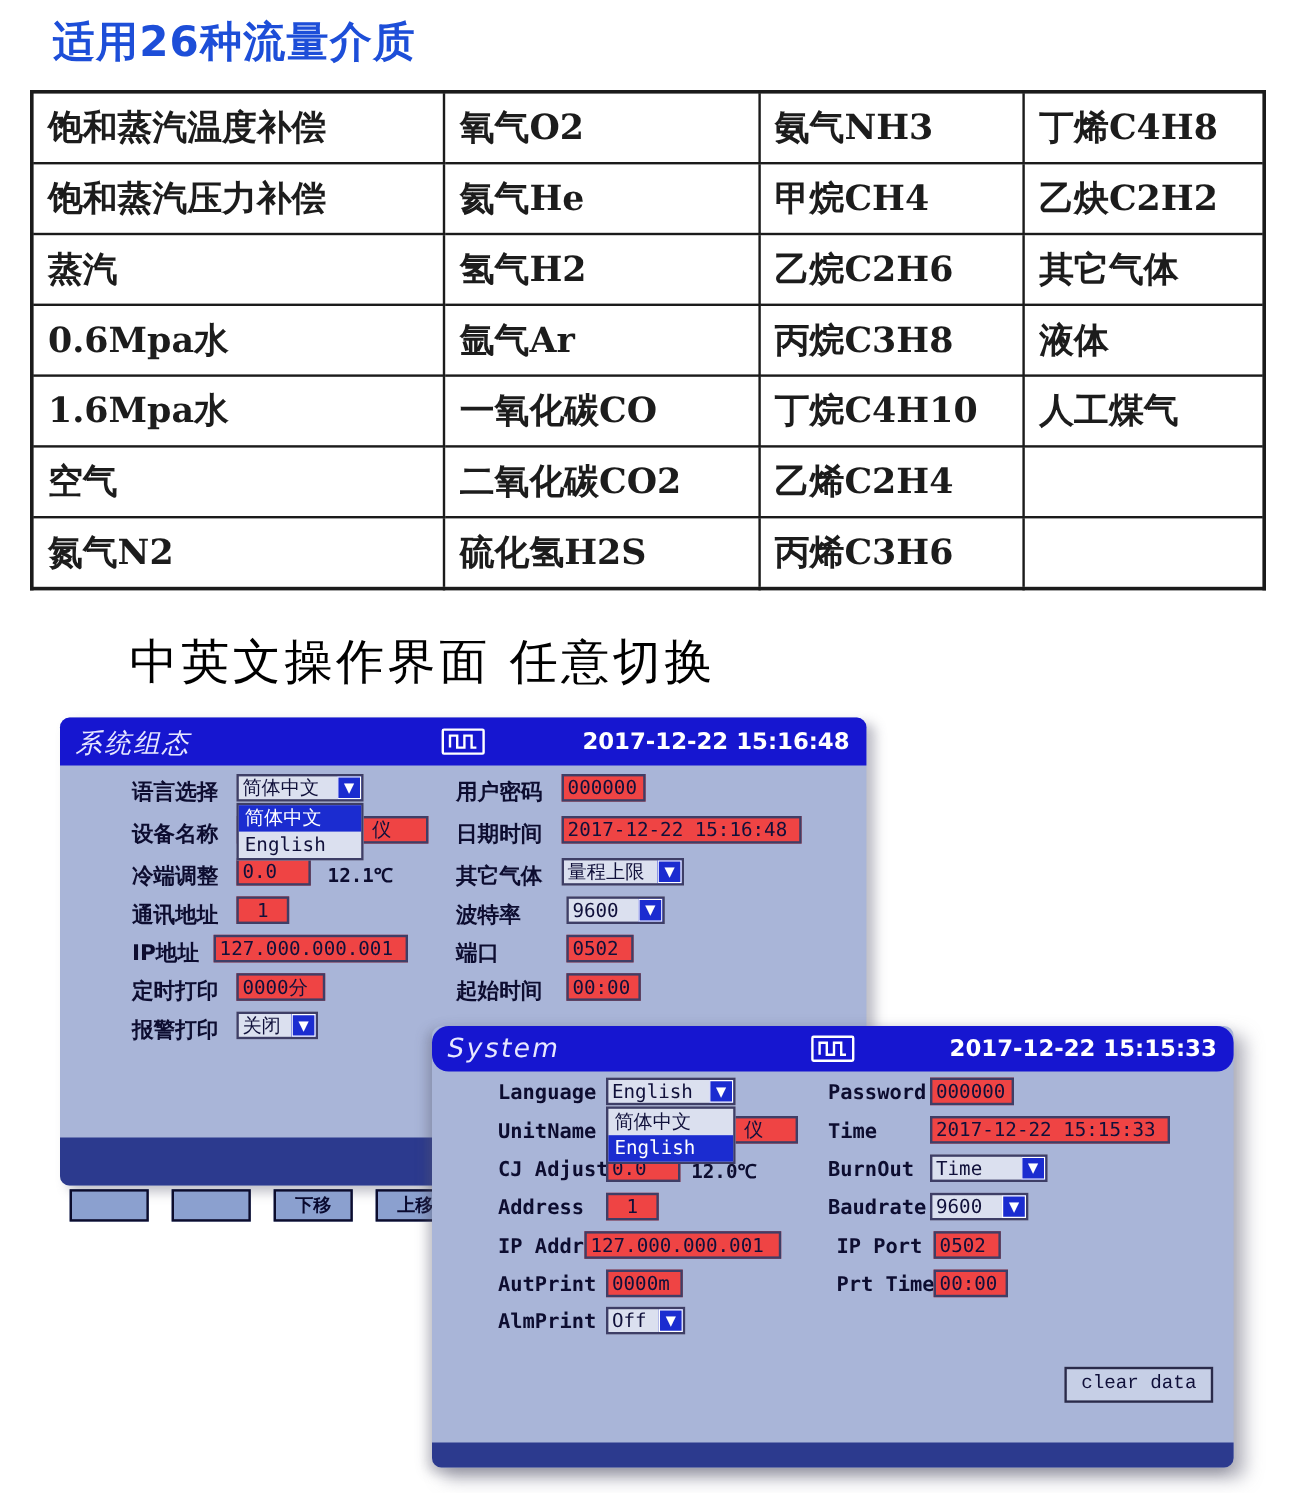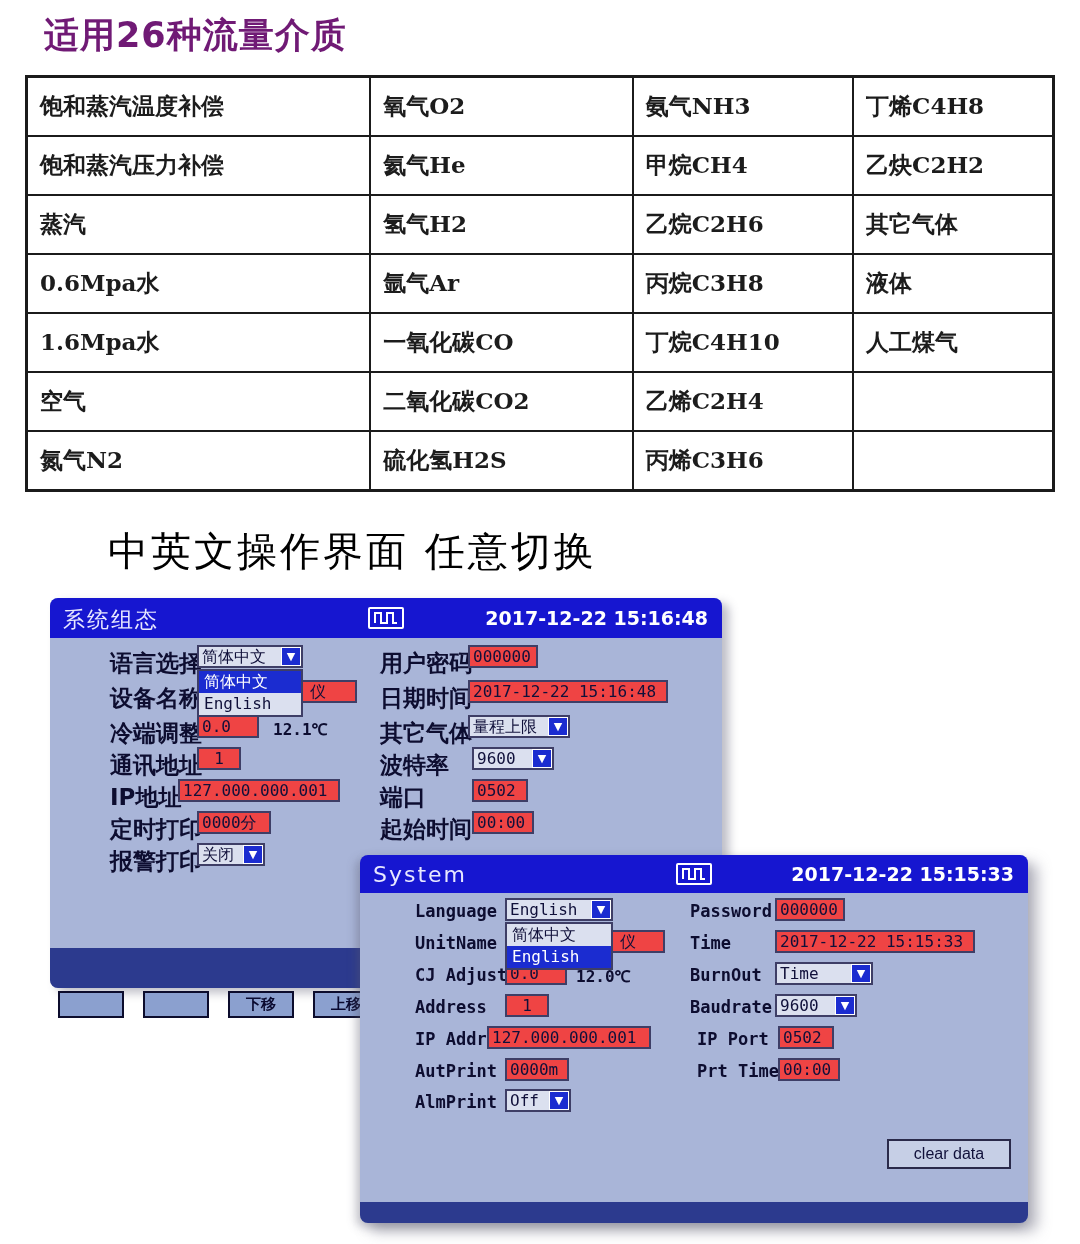--- a/index.html
+++ b/index.html
@@ -3,62 +3,62 @@
 <meta charset="utf-8">
 <style>
   html,body{margin:0;padding:0;}
   body{
     width:1080px;height:1244px;position:relative;background:#ffffff;overflow:hidden;
     font-family:"DejaVu Sans","Liberation Sans",sans-serif;
   }
   
   .page-title{
     position:absolute;left:44px;top:12px;font-size:35px;font-weight:600;
-    color:#701a75;letter-spacing:1px;
+    color:#1d4ed8;letter-spacing:1px;
   }
   table.media{
     position:absolute;left:25px;top:75px;width:1030px;border-collapse:collapse;
     table-layout:fixed;
   }
   table.media td{
     border:2px solid #1b1b1b;height:57px;padding:0 0 0 12px;
     font-family:"DejaVu Serif","Liberation Serif",serif;font-weight:700;
-    font-size:23px;color:#1c1c1c;white-space:nowrap;overflow:hidden;
+    font-size:29px;color:#1c1c1c;white-space:nowrap;overflow:hidden;
   }
   table.media{border:3px solid #1b1b1b;}
   .section-title{
     position:absolute;left:108px;top:524px;font-size:40px;font-weight:500;
     color:#000;letter-spacing:3px;
   }
   
   .panel{
     position:absolute;background:#a9b5d8;border-radius:8px;
   }
   .panel-cn{left:50px;top:598px;width:672px;height:390px;
     box-shadow:7px 5px 10px rgba(110,110,130,.45);z-index:1;}
   .panel-en{left:360px;top:855px;width:668px;height:368px;
     box-shadow:-4px 4px 10px rgba(90,90,110,.35), 9px 8px 14px rgba(105,105,125,.5);z-index:10;}
   .titlebar{
     position:absolute;left:0;right:0;top:0;height:40px;background:#1616d0;
     border-radius:8px 8px 0 0;color:#fff;
   }
-  .panel-en .titlebar{height:38px;}
+  .panel-en .titlebar{height:38px;border-radius:14px;}
   .titlebar .ttl{
-    position:absolute;left:13px;top:7px;font-size:22px;letter-spacing:2px;color:#e8e8ff;
+    position:absolute;left:13px;top:7px;font-size:22px;letter-spacing:2px;color:#e8e8ff;font-style:italic;
   }
   .titlebar .ts{
     position:absolute;right:14px;top:9px;font-size:19px;font-weight:700;color:#fff;
   }
   .pulse-box{
     position:absolute;left:50%;top:9px;transform:translateX(-50%);
     width:36px;height:22px;border:2px solid #fff;border-radius:2px;box-sizing:border-box;
     display:flex;align-items:center;justify-content:center;
   }
   .lbl{
-    position:absolute;font-weight:700;font-size:23px;color:#0d0d30;white-space:nowrap;
+    position:absolute;font-weight:700;font-size:18px;color:#0d0d30;white-space:nowrap;
   }
   .panel-en .lbl{
     font-family:"DejaVu Sans Mono","Liberation Mono",monospace;font-size:17px;
   }
   .fld{
     position:absolute;height:23px;background:#ef4444;border:2px solid #3e3e66;
     box-sizing:border-box;font-family:"DejaVu Sans Mono","Liberation Mono",monospace;
     font-size:16px;line-height:19px;color:#10103a;padding:0 3px;white-space:nowrap;overflow:hidden;
   }
   .fld.center{text-align:center;}
@@ -94,21 +94,21 @@
   .panel-en .footerbar{height:21px;}
   .fbtn{
     position:absolute;top:7px;height:27px;width:66px;background:#8ba0cf;
     border:2px solid #0c0c2c;box-sizing:border-box;color:#0a0a30;font-weight:700;
     font-size:15px;text-align:center;line-height:22px;white-space:nowrap;overflow:hidden;margin-top:36px;
   }
   .panel-en .fbtn{top:6px;height:26px;font-size:14px;line-height:21px;}
   .clear-btn{
     position:absolute;left:527px;top:284px;width:124px;height:30px;box-sizing:border-box;
     border:2px solid #2a2a4a;background:#c6cfe6;
-    font-family:Liberation Sans, sans-serif;font-size:16px;
+    font-family:Liberation Mono, monospace;font-size:16px;
     color:#10103a;text-align:center;line-height:25px;
   }
 </style>
 </head>
 <body>
 
 <div class="page-title">适用26种流量介质</div>
 
 <table class="media">
   <colgroup>

